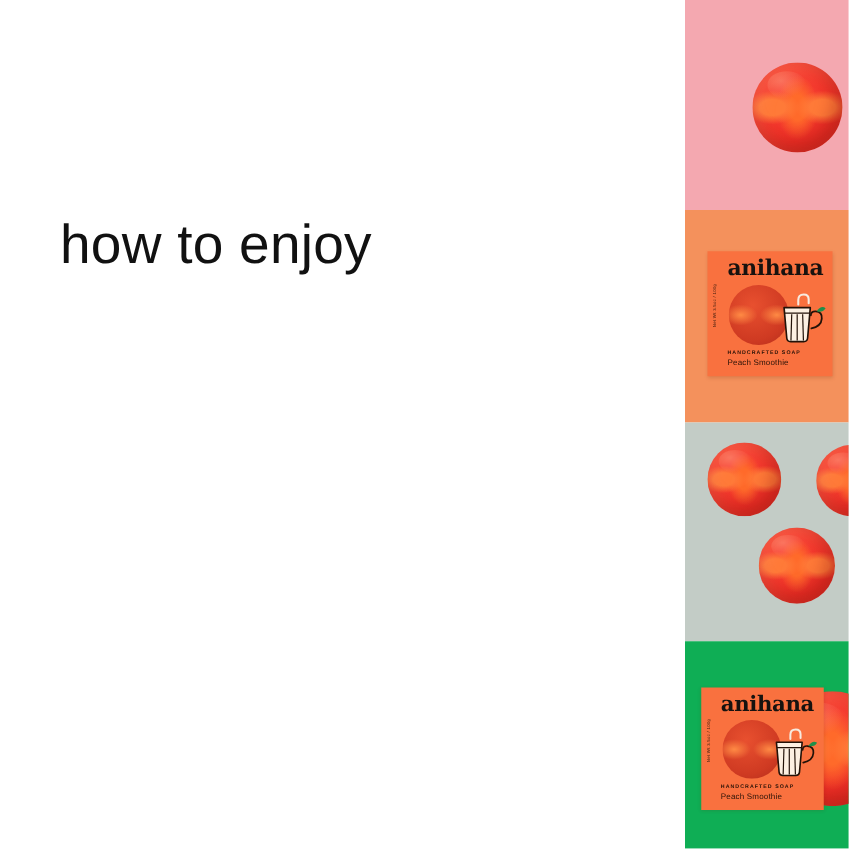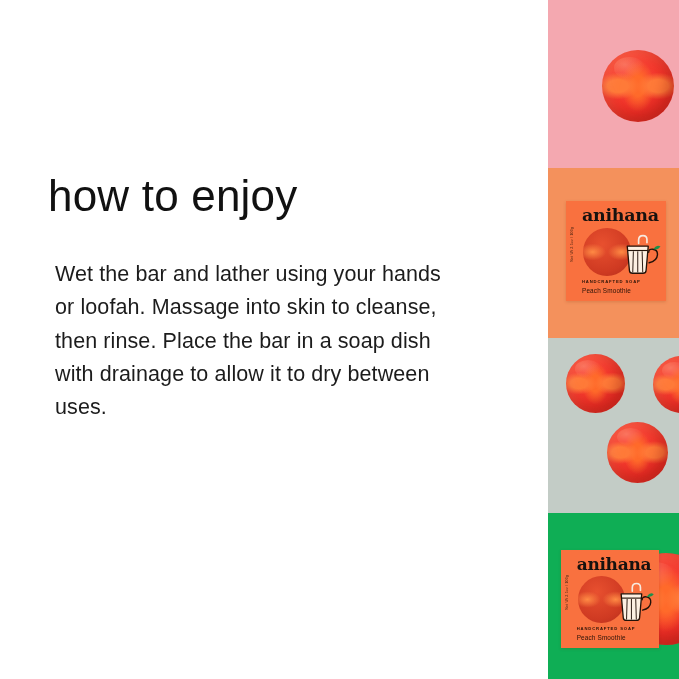--- a/index.html
+++ b/index.html
@@ -174,21 +174,20 @@
     white-space: nowrap;
   }
 </style>
 </head>
 <body>
 
 <div id="page">
 
   <div class="text-pane">
     <h1 class="heading">how to enjoy</h1>
-    <p class="body-copy">Wet the bar and lather using your hands or loofah. Massage into skin to cleanse, then rinse. Place the bar in a soap dish with drainage to allow it to dry between uses.</p>
   </div>
 
   <div class="image-column">
 
     <div class="panel panel-1" style="background:#f4a8b0;">
       <div class="soap soap-p1"></div>
     </div>
 
     <div class="panel panel-2" style="background:#f4915c;">
       <div class="pack pack-p2">

